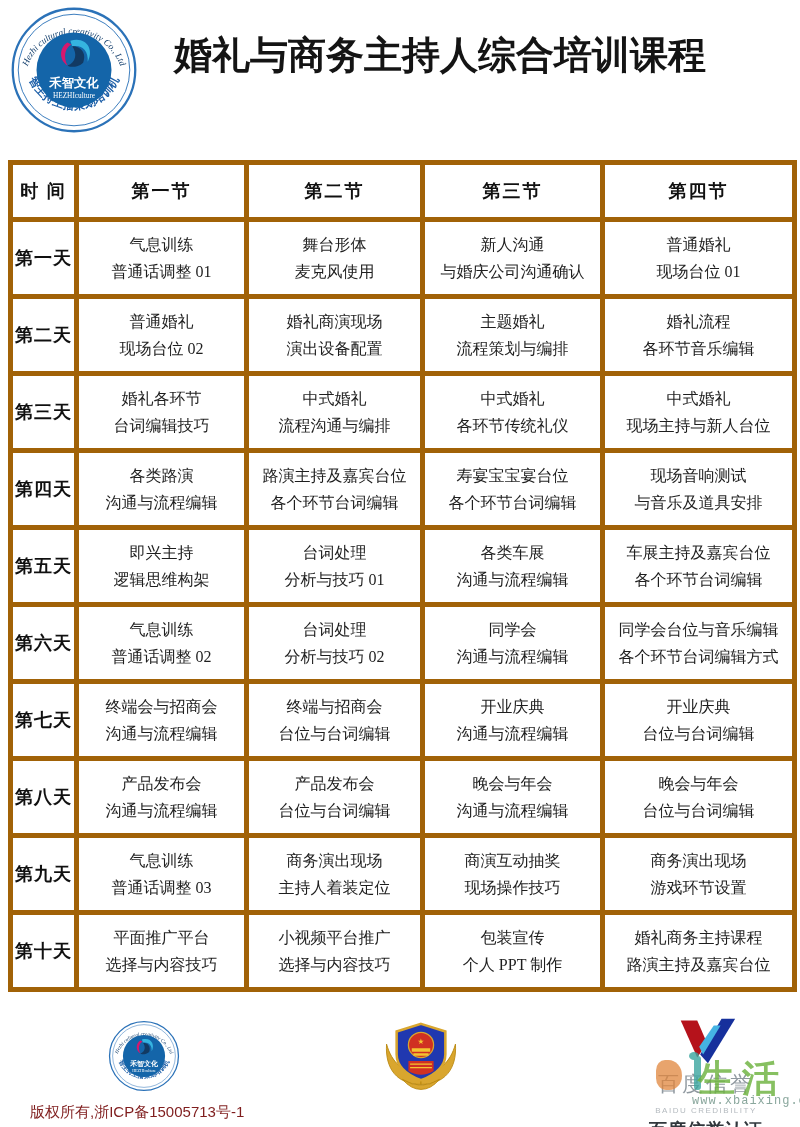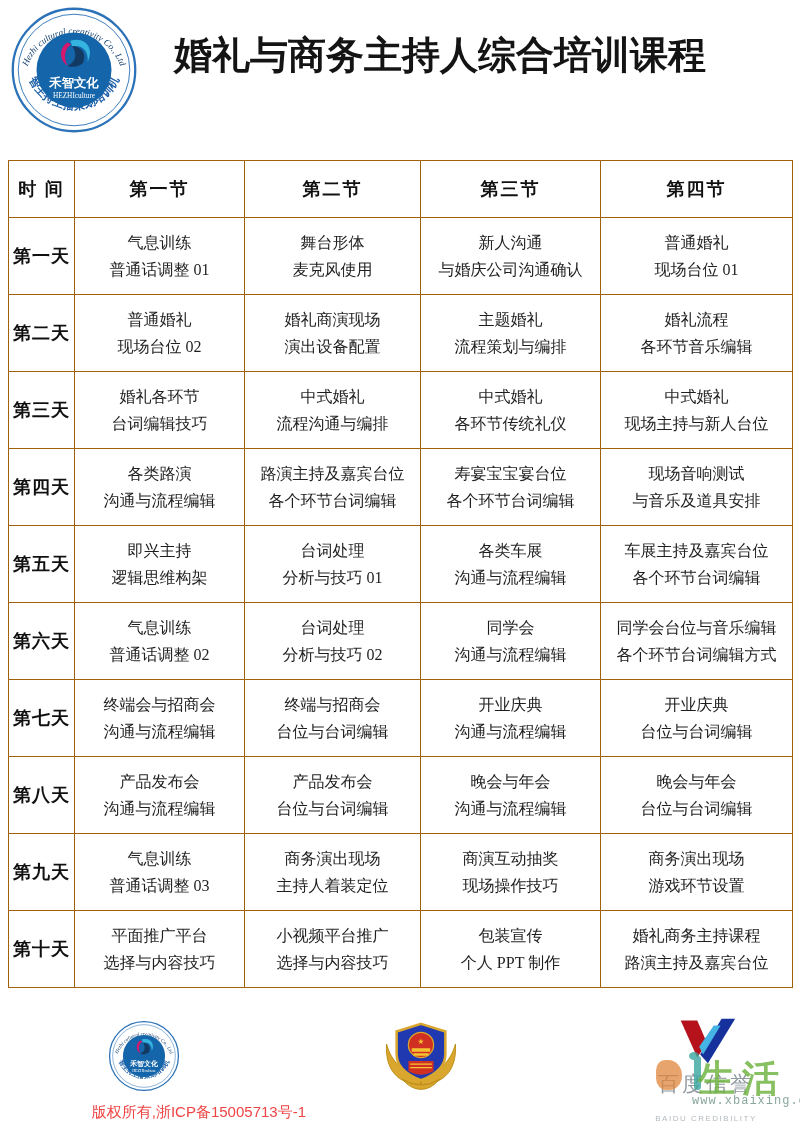--- a/index.html
+++ b/index.html
@@ -10,40 +10,40 @@
   .hz-logo{position:absolute;}
   .hz-logo.big{left:10px;top:6px;width:128px;height:128px;}
   .hz-logo.small{left:108px;top:1020px;width:72px;height:72px;}
   .page-title{position:absolute;left:142px;top:30px;width:596px;text-align:center;
               font-size:38px;font-weight:700;color:#141414;letter-spacing:0px;
               font-family:"Liberation Serif", serif;white-space:nowrap;}
 
   
   table.schedule{position:absolute;left:8px;top:160px;width:784px;border-collapse:collapse;
                  table-layout:fixed;background:#fff;}
-  table.schedule th,table.schedule td{border:1px solid #a16207;text-align:center;
+  table.schedule th,table.schedule td{border:5px solid #a16207;text-align:center;
                  vertical-align:middle;padding:0;}
   table.schedule thead tr{height:57px;}
   table.schedule tbody tr{height:77px;}
   .col-head{font-size:18px;font-weight:700;letter-spacing:2px;color:#101010;}
   .day{font-size:18px;font-weight:700;color:#101010;letter-spacing:1px;}
   td .line{font-size:16px;line-height:27px;color:#1e1e1e;}
 
   
-  .copyright{position:absolute;left:30px;top:1103px;width:276px;text-align:right;
-             font-family:"Liberation Sans", sans-serif;font-size:15px;color:#ef4444;}
+  .copyright{position:absolute;left:30px;top:1103px;width:276px;text-align:left;
+             font-family:"Liberation Sans", sans-serif;font-size:15px;color:#7f1d1d;}
   .police-badge{position:absolute;left:379px;top:1013px;width:84px;height:84px;}
   .police-text{position:absolute;left:268px;top:1105px;width:304px;text-align:center;
                font-family:"Liberation Sans", sans-serif;font-weight:700;font-size:17px;color:#111;}
   .baidu-block{position:absolute;left:628px;top:1016px;width:156px;text-align:center;z-index:1;}
   .baidu-v{display:block;margin:0 auto;width:70px;height:50px;}
   .baidu-title{font-family:Liberation Serif, serif;font-size:21px;color:#9099a0;
                letter-spacing:3px;margin-top:4px;}
   .baidu-sub{font-family:"Liberation Sans", sans-serif;font-size:8px;color:#b4babf;
-             letter-spacing:1.5px;margin-top:16px;}
+             letter-spacing:1.5px;margin-top:8px;}
   .baidu-cert{font-family:"Liberation Sans", sans-serif;font-size:18px;font-weight:700;
               color:#31373c;letter-spacing:1px;margin-top:3px;}
 
   
   .watermark{position:absolute;left:650px;top:1052px;width:150px;height:66px;z-index:2;pointer-events:none;}
   .wm-mascot{position:absolute;left:6px;top:8px;width:26px;height:30px;background:#e0853c;
              opacity:.75;border-radius:40% 60% 55% 45%;}
   .wm-sprout{position:absolute;left:44px;top:4px;width:7px;height:34px;background:#3aa6a0;
              opacity:.8;border-radius:3px;}
   .wm-sprout::before{content:"";position:absolute;left:-5px;top:-4px;width:10px;height:8px;

